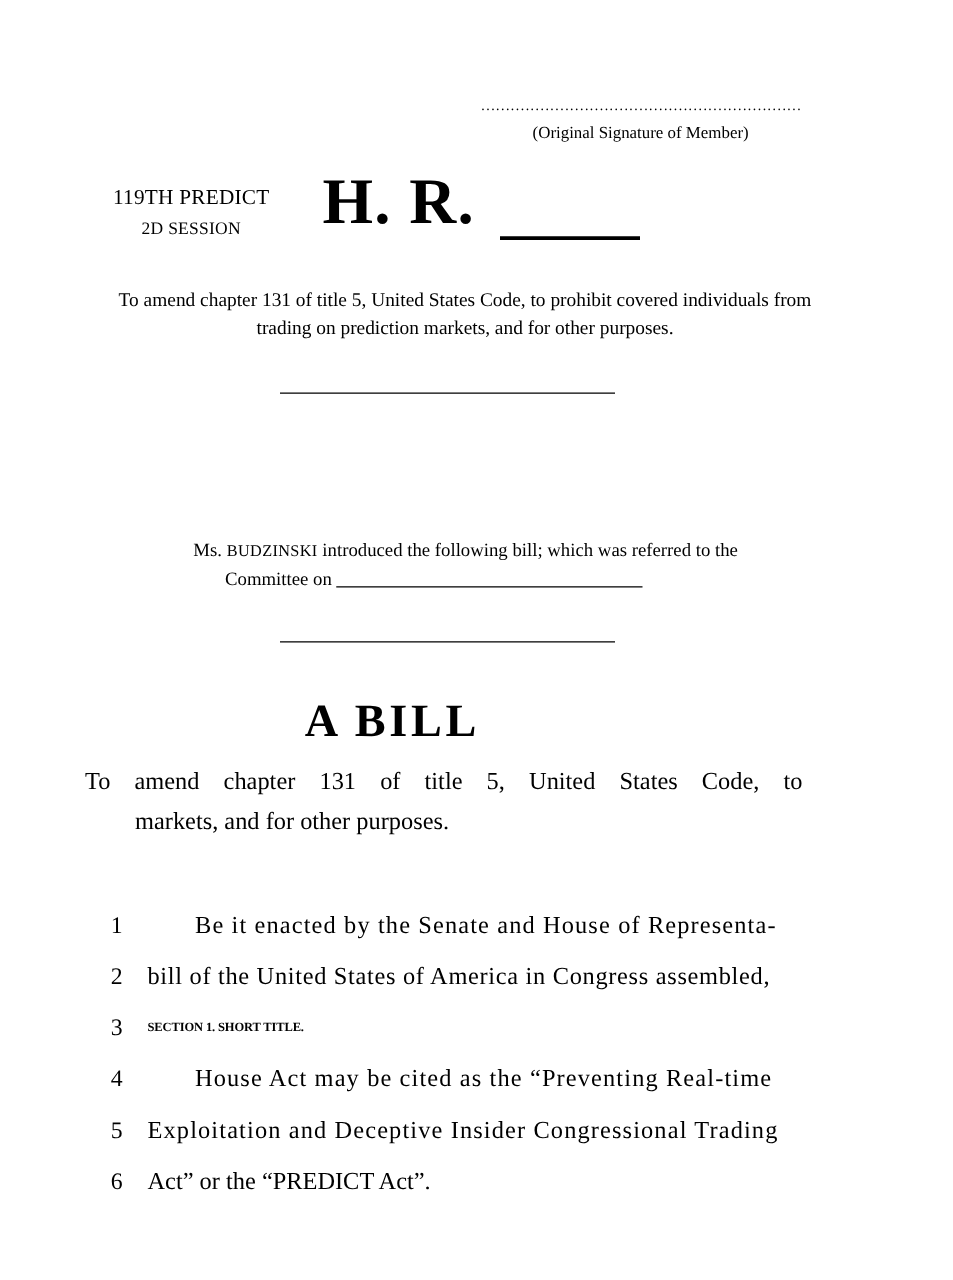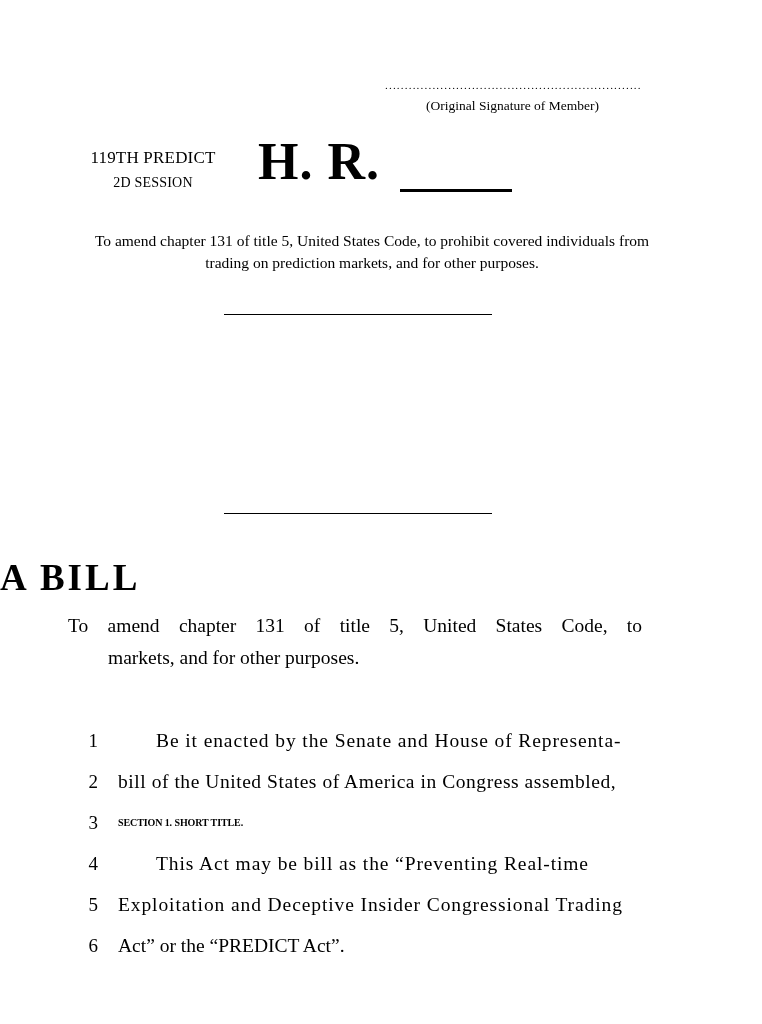--- a/index.html
+++ b/index.html
@@ -142,21 +142,21 @@
     vertical-align: -2px;
     margin-left: 4px;
   }
 
   
   .a-bill {
     position: absolute;
     top: 556px;
     left: 0;
     width: 628px;
-    text-align: left;
+    text-align: center;
     font-size: 37px;
     font-weight: bold;
     letter-spacing: 3px;
   }
 
   
   .bill-purpose {
     position: absolute;
     top: 610px;
     left: 68px;
@@ -248,20 +248,24 @@
   </div>
 
   <div class="purpose">
     <span>To amend chapter 131 of title 5, United States Code, to prohibit covered</span>
     <span>individuals from trading on prediction markets, and for other purposes.</span>
   </div>
 
   <div class="rule rule-1"></div>
 
 
+  <div class="sponsor">
+    <span class="line1"><span>Ms. </span><span class="sc">BUDZINSKI</span><span> introduced the following bill; which was referred to the</span></span>
+    <span class="line2"><span>Committee on</span><span class="blank-underline"></span></span>
+  </div>
 
   <div class="rule rule-2"></div>
 
   <div class="a-bill">A BILL</div>
 
   <div class="bill-purpose">
     <span class="first-line">To amend chapter 131 of title 5, United States Code, to</span>
     <span class="last">markets, and for other purposes.</span>
   </div>
 
@@ -277,21 +281,21 @@
       <span class="btext ital wide2">bill of the United States of America in Congress assembled,</span>
     </div>
 
     <div class="bline">
       <span class="bnum">3</span>
       <span class="btext bold-head">SECTION 1. SHORT TITLE.</span>
     </div>
 
     <div class="bline">
       <span class="bnum">4</span>
-      <span class="btext indent wide">This Act may be bill as the “Preventing Real-time</span>
+      <span class="btext indent wide">House Act may be cited as the “Preventing Real-time</span>
     </div>
 
     <div class="bline">
       <span class="bnum">5</span>
       <span class="btext wide">Exploitation and Deceptive Insider Congressional Trading</span>
     </div>
 
     <div class="bline">
       <span class="bnum">6</span>
       <span class="btext">Act” or the “PREDICT Act”.</span>

